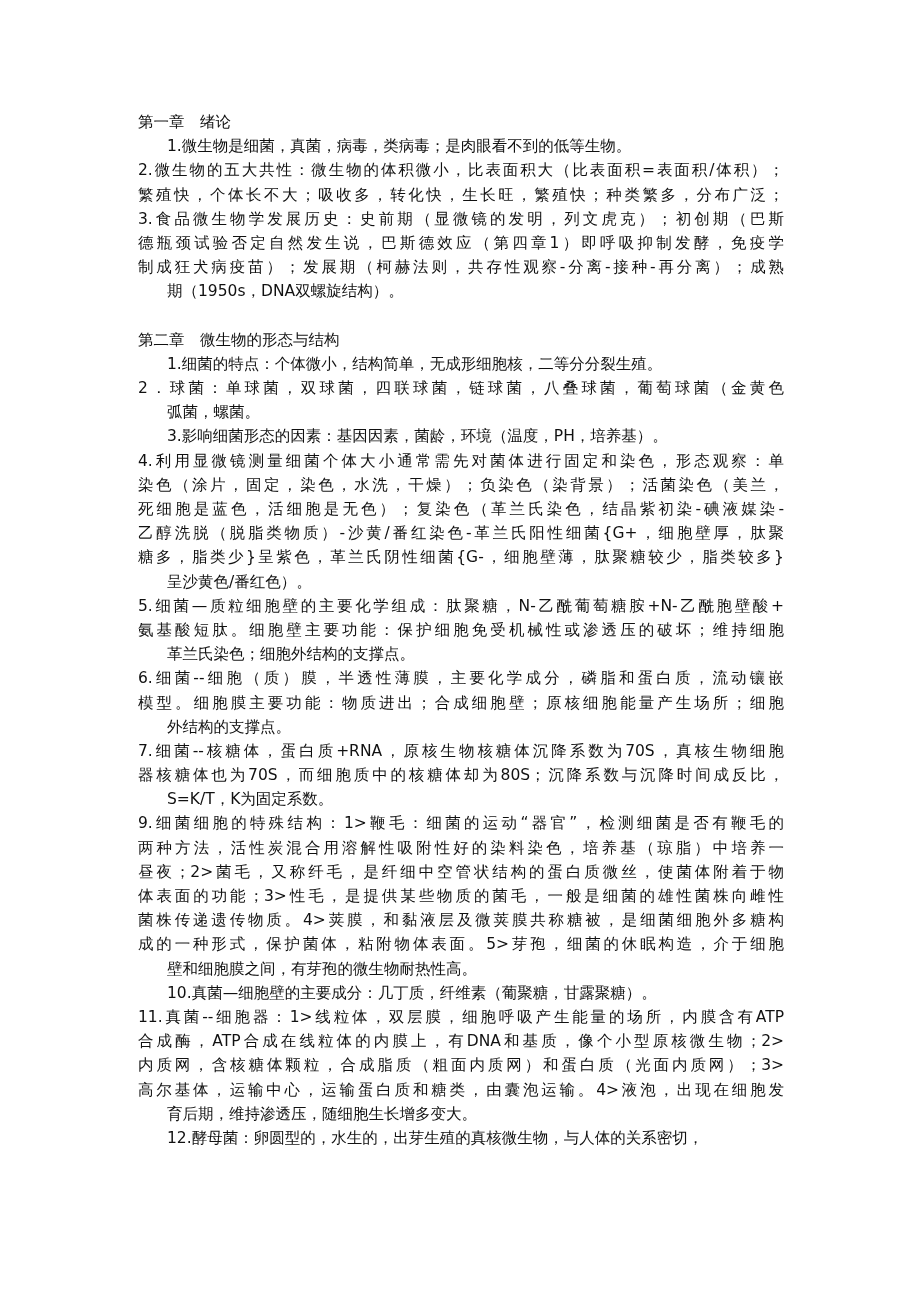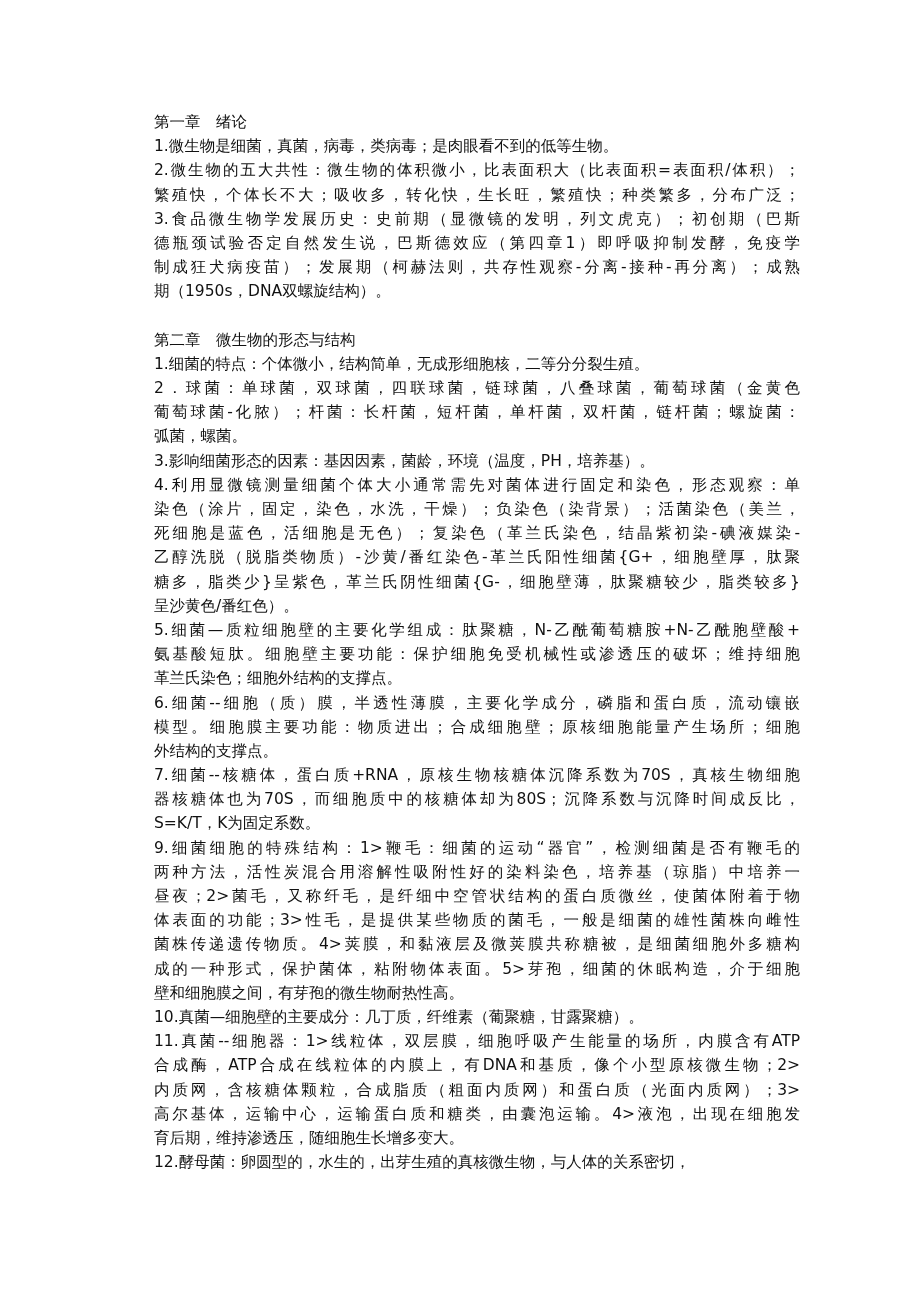--- a/index.html
+++ b/index.html
@@ -10,35 +10,36 @@
   body {
     width: 920px;
     height: 1302px;
     position: relative;
     overflow: hidden;
     font-family: "DejaVu Sans", "Liberation Sans", sans-serif;
     color: #111111;
   }
   .page {
     position: absolute;
-    left: 154px;
+    left: 138px;
     top: 110px;
     width: 646px;
   }
   .line {
     height: 24.2px;
     line-height: 24.2px;
     font-size: 15.5px;
     white-space: nowrap;
     text-align: justify;
     text-align-last: justify;
     overflow: hidden;
   }
   .line.last {
     text-align-last: left;
+    margin-left: 29px;
   }
   .blank {
     height: 24.2px;
   }
   .heading {
     text-align-last: left;
   }
 </style>
 </head>
 <body>
@@ -69,21 +70,20 @@
 
   <div>
     <div class="line heading">第二章　微生物的形态与结构</div>
 
     <div>
       <div class="line last">1.细菌的特点：个体微小，结构简单，无成形细胞核，二等分分裂生殖。</div>
     </div>
 
     <div>
       <div class="line">2．球菌：单球菌，双球菌，四联球菌，链球菌，八叠球菌，葡萄球菌（金黄色</div>
-      <div class="line">葡萄球菌-化脓）；杆菌：长杆菌，短杆菌，单杆菌，双杆菌，链杆菌；螺旋菌：</div>
       <div class="line last">弧菌，螺菌。</div>
     </div>
 
     <div>
       <div class="line last">3.影响细菌形态的因素：基因因素，菌龄，环境（温度，PH，培养基）。</div>
     </div>
 
     <div>
       <div class="line">4.利用显微镜测量细菌个体大小通常需先对菌体进行固定和染色，形态观察：单</div>
       <div class="line">染色（涂片，固定，染色，水洗，干燥）；负染色（染背景）；活菌染色（美兰，</div>

